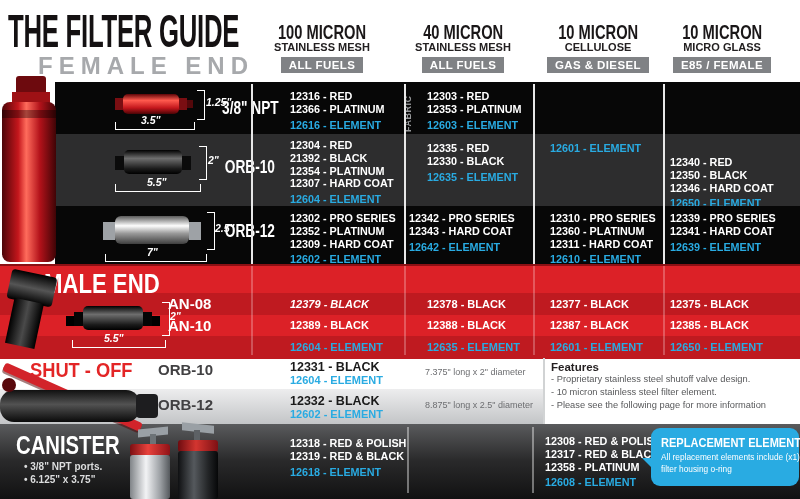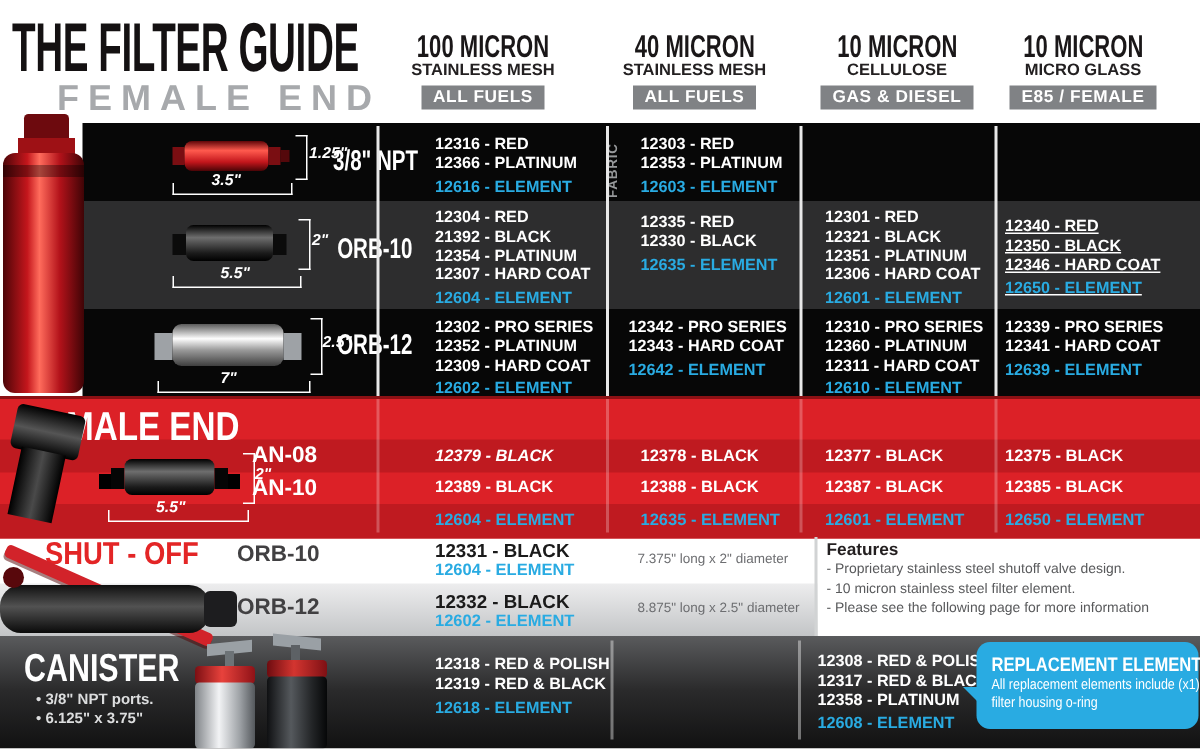--- a/index.html
+++ b/index.html
@@ -166,31 +166,25 @@
     <div class="pc" style="left:372px;top:8px;">
       <div>
           <div>12335 - RED</div>
           <div>12330 - BLACK</div>
         </div>
       <div class="el">
           <div>12635 - ELEMENT</div>
         </div>
     </div>
     <div class="pc" style="left:495px;top:5px;">
-      <div>
-          <div>12301 - RED</div>
-          <div>12321 - BLACK</div>
-          <div>12351 - PLATINUM</div>
-          <div>12306 - HARD COAT</div>
-        </div>
       <div class="el">
           <div>12601 - ELEMENT</div>
         </div>
     </div>
-    <div class="pc" style="left:615px;top:11px;text-decoration:underline;">
+    <div class="pc" style="left:615px;top:22px;">
       <div>
           <div>12340 - RED</div>
           <div>12350 - BLACK</div>
           <div>12346 - HARD COAT</div>
         </div>
       <div class="el">
           <div>12650 - ELEMENT</div>
         </div>
     </div>
   </div>
@@ -209,21 +203,21 @@
     <div class="pc" style="left:235px;top:6px;">
       <div>
           <div>12302 - PRO SERIES</div>
           <div>12352 - PLATINUM</div>
           <div>12309 - HARD COAT</div>
         </div>
       <div class="el">
           <div>12602 - ELEMENT</div>
         </div>
     </div>
-    <div class="pc" style="left:364px;top:6px;">
+    <div class="pc" style="left:354px;top:6px;">
       <div>
           <div>12342 - PRO SERIES</div>
           <div>12343 - HARD COAT</div>
         </div>
       <div class="el">
           <div>12642 - ELEMENT</div>
         </div>
     </div>
     <div class="pc" style="left:495px;top:6px;">
       <div>

